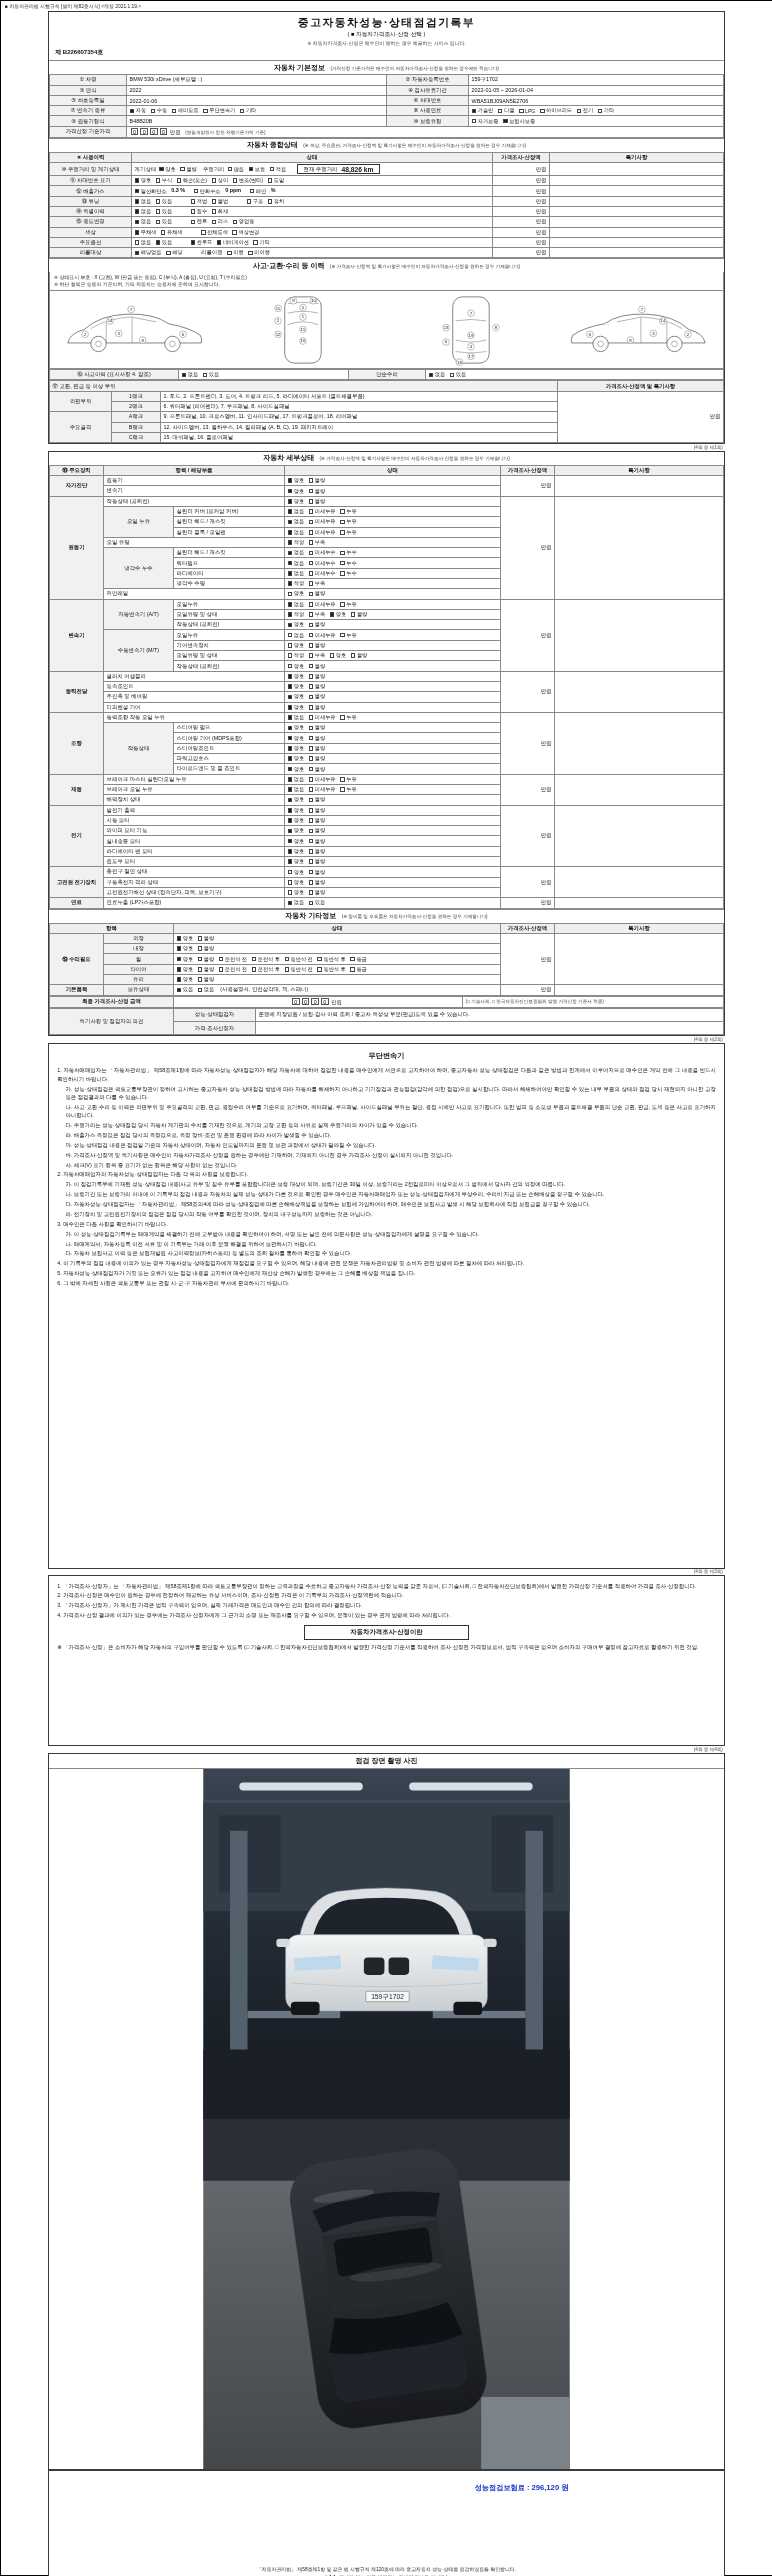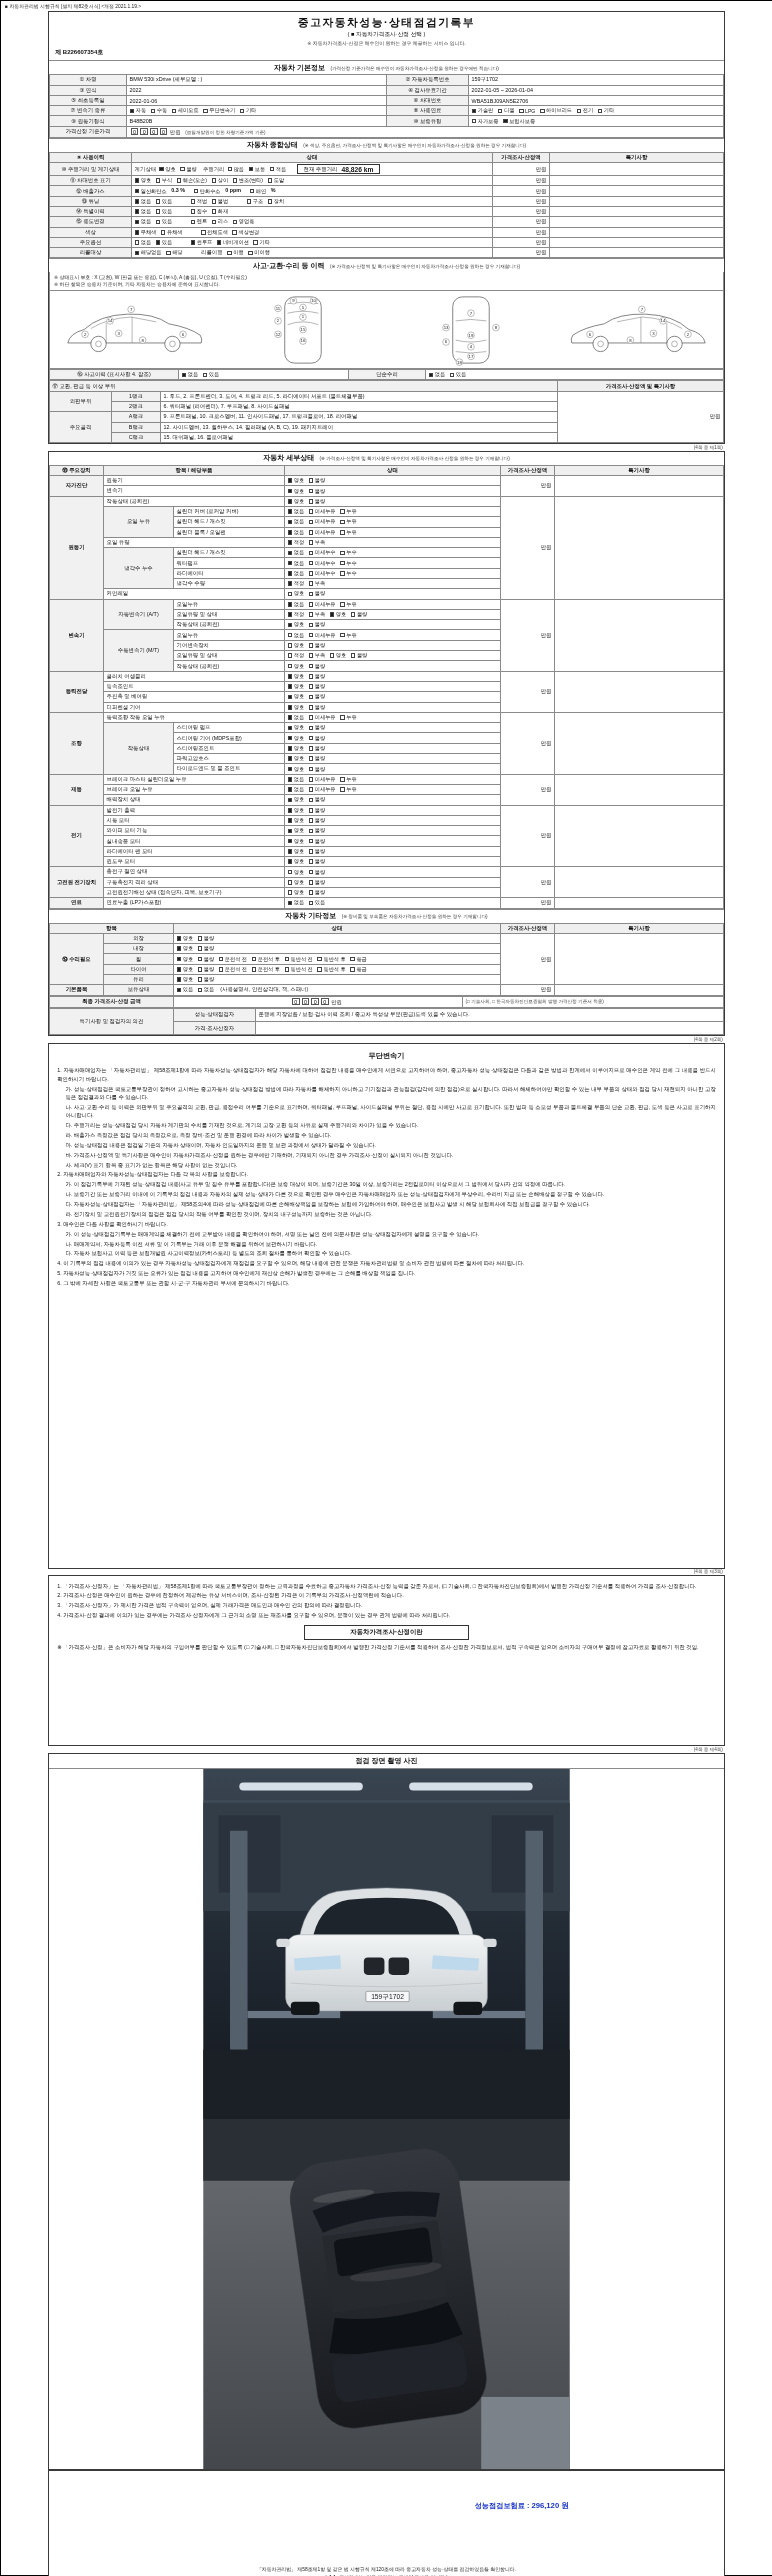--- a/index.html
+++ b/index.html
@@ -52,21 +52,21 @@
 .para.lvl1{padding-left:8.2px}
 .guar{min-height:171px;padding:5.2px 8.2px}
 .mini-box{width:165px;margin:5.2px auto 3.1px;border:0.8px solid #333;text-align:center;
  font-weight:bold;font-size:6.4px;padding:2.1px;background:#fff}
 .mini-text{font-size:5.4px;line-height:1.5;text-align:justify}
 .photos-title{text-align:center;font-weight:bold;font-size:7px;padding:2.1px;border-bottom:0.5px solid #8a8a8a}
 .photo{width:367px;margin:0 auto}
 .photo svg{display:block;width:367px;height:350px}
 .sign{height:117px;display:flex;flex-direction:column}
 .sign-title{text-align:center;font-weight:bold;font-size:7.2px;padding:4.1px 0 0}
-.premium{text-align:right;padding-right:155px;margin-top:30px;font-size:7.2px;color:#1733c9;font-weight:bold}
+.premium{text-align:right;padding-right:155px;margin-top:12px;font-size:7.2px;color:#1733c9;font-weight:bold}
 .premium b{font-size:7.7px}
 .sign-footers{margin-top:auto;text-align:center;font-size:4.9px;color:#222;padding-bottom:4.1px;line-height:1.6}
 </style>
 </head>
 <body>
 
 <div class="sheet">
   <div class="regline">■ 자동차관리법 시행규칙 [별지 제82호서식] &lt;개정 2021.1.19.&gt;</div>
   <div class="col">
 

